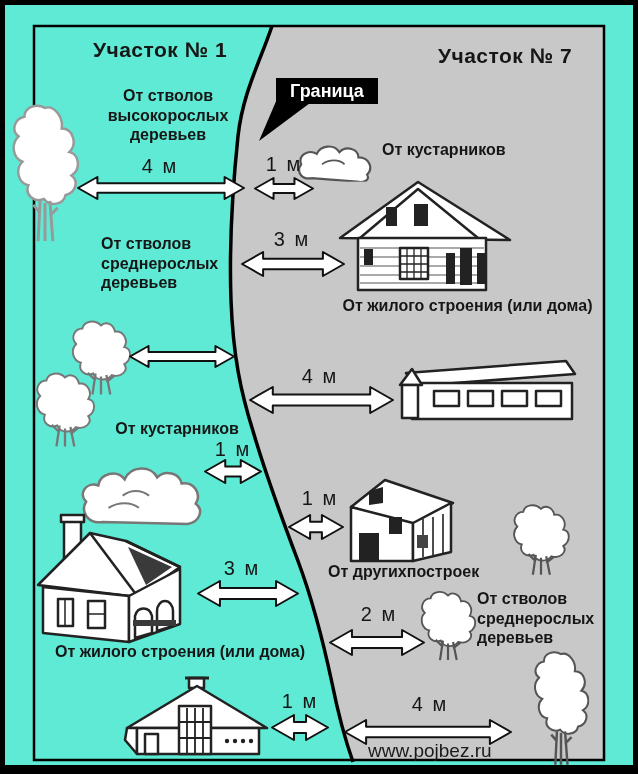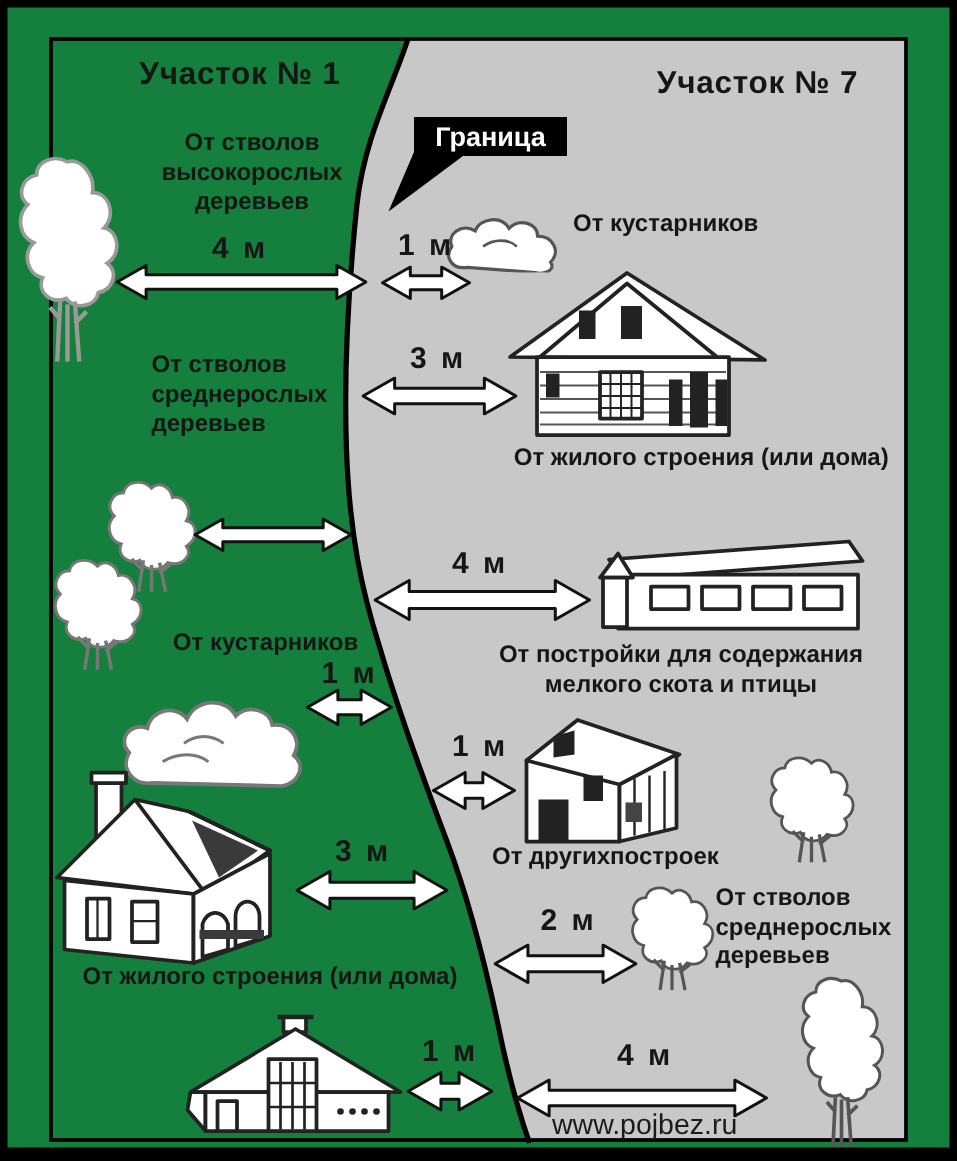--- a/index.html
+++ b/index.html
@@ -1,22 +1,22 @@
 <!DOCTYPE html>
 <html><head>
 <meta charset="utf-8">
 <style>
   html,body{margin:0;padding:0;background:#fff;}
-  .stage{position:relative;width:638px;height:774px;background:#15803d;overflow:hidden;
+  .stage{position:relative;width:638px;height:774px;background:#5eead4;overflow:hidden;
          font-family:"Liberation Sans",sans-serif;color:#161616;}
   .abs{position:absolute;}
   .title{font-size:21px;font-weight:bold;text-align:center;letter-spacing:.5px;}
   .lbl{font-size:16px;font-weight:bold;line-height:1.22;}
   .ctr{text-align:center;}
-  .dist{font-size:20px;font-weight:bold;text-align:center;letter-spacing:2px;white-space:nowrap;}
+  .dist{font-size:20px;font-weight:normal;text-align:center;letter-spacing:2px;white-space:nowrap;}
   .granica{background:#000;color:#fff;font-size:18px;font-weight:bold;
            display:flex;align-items:center;justify-content:center;}
   .site{font-size:19px;font-weight:normal;color:#1b1b1b;}
   svg.illus{overflow:visible;}
 </style>
 </head>
 <body>
 
 <div class="stage">
 
@@ -212,21 +212,20 @@
 
   <div class="abs dist" style="left:272px;top:690px;width:56px">1 м</div>
 
   <div class="abs lbl" style="left:382px;top:140px;width:170px">От кустарников</div>
   <div class="abs dist" style="left:256px;top:153px;width:56px">1 м</div>
 
   <div class="abs dist" style="left:262px;top:228px;width:60px">3 м</div>
   <div class="abs lbl ctr" style="left:330px;top:296px;width:275px;white-space:nowrap">От жилого строения (или дома)</div>
 
   <div class="abs dist" style="left:288px;top:365px;width:64px">4 м</div>
-  <div class="abs lbl ctr" style="left:320px;top:427px;width:268px">От постройки для содержания мелкого скота и птицы</div>
 
   <div class="abs dist" style="left:292px;top:487px;width:56px">1 м</div>
   <div class="abs lbl" style="left:328px;top:562px;width:175px;white-space:nowrap">От другихпостроек</div>
 
   <div class="abs dist" style="left:350px;top:603px;width:58px">2 м</div>
   <div class="abs lbl" style="left:477px;top:589px;width:128px">От стволов среднерослых деревьев</div>
 
   <div class="abs dist" style="left:398px;top:693px;width:64px">4 м</div>
 
   <div class="abs site" style="left:368px;top:740px;width:140px">www.pojbez.ru</div>

